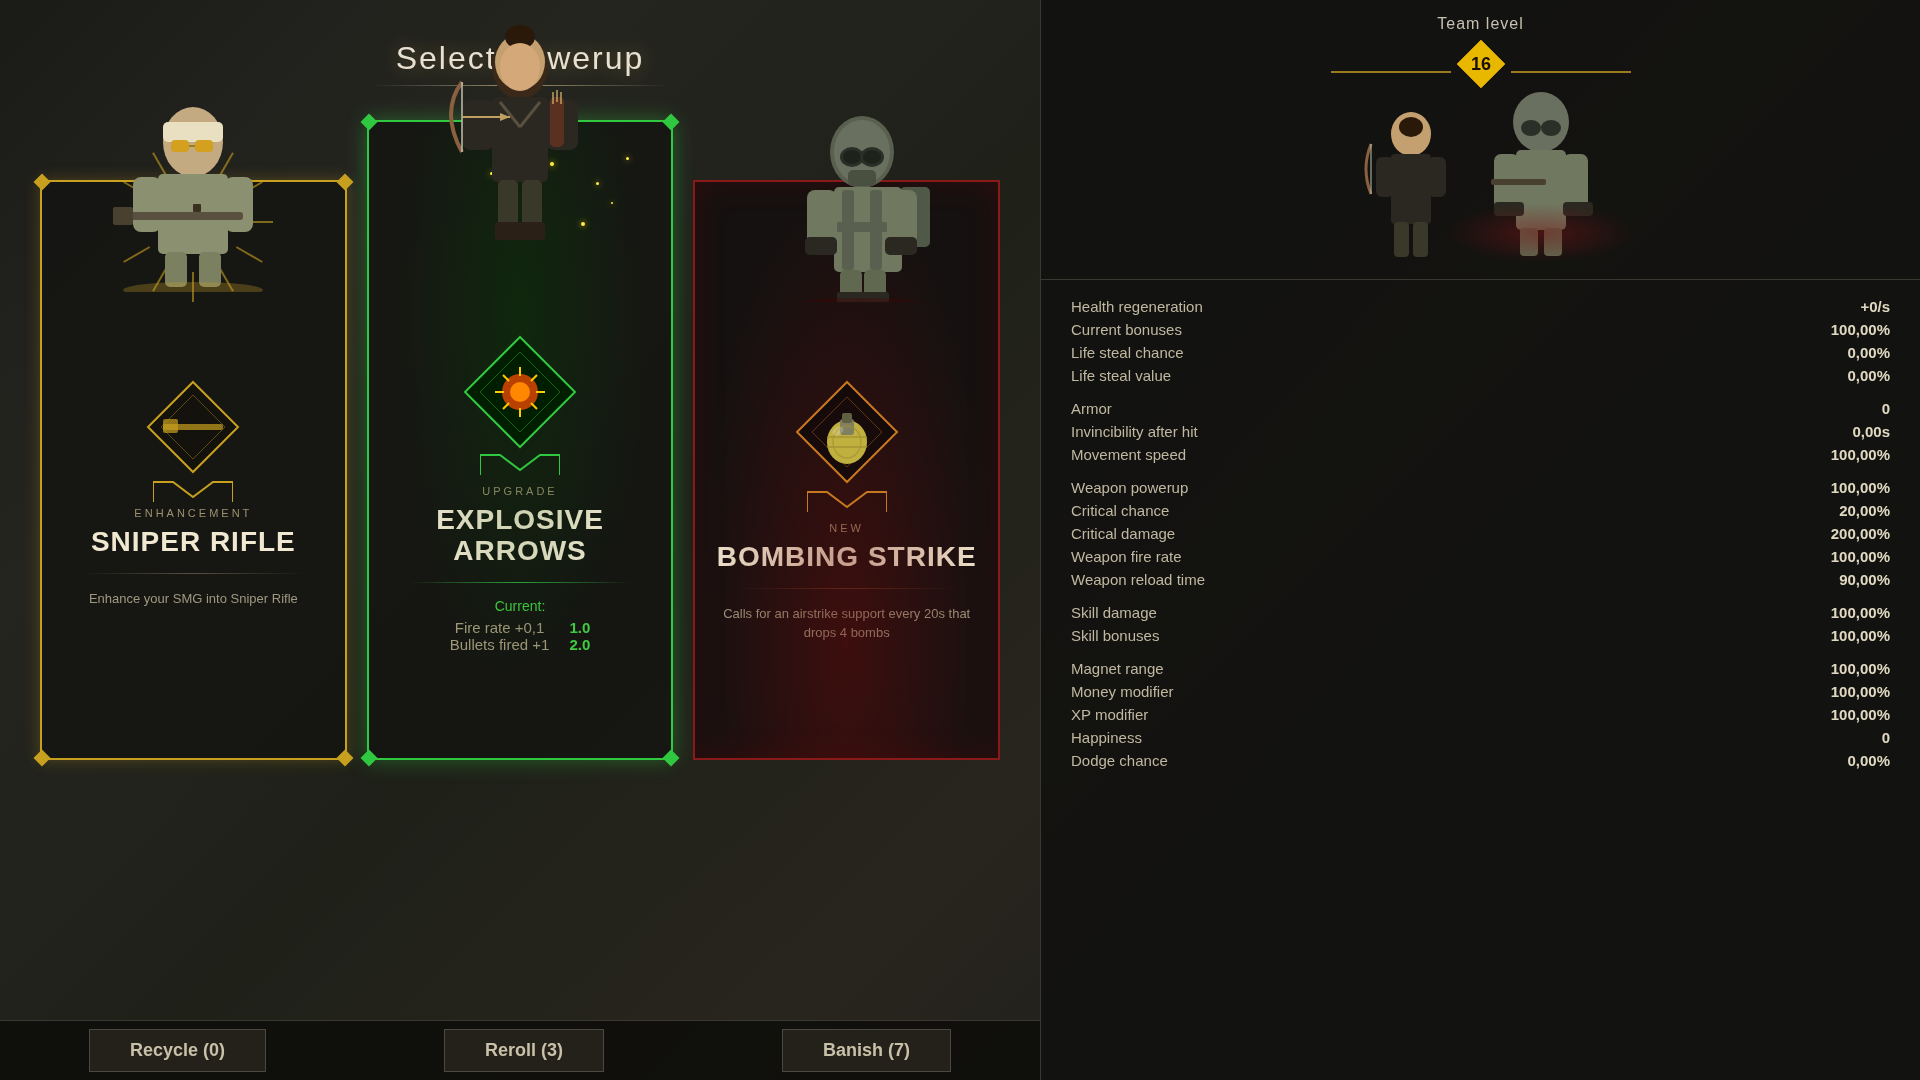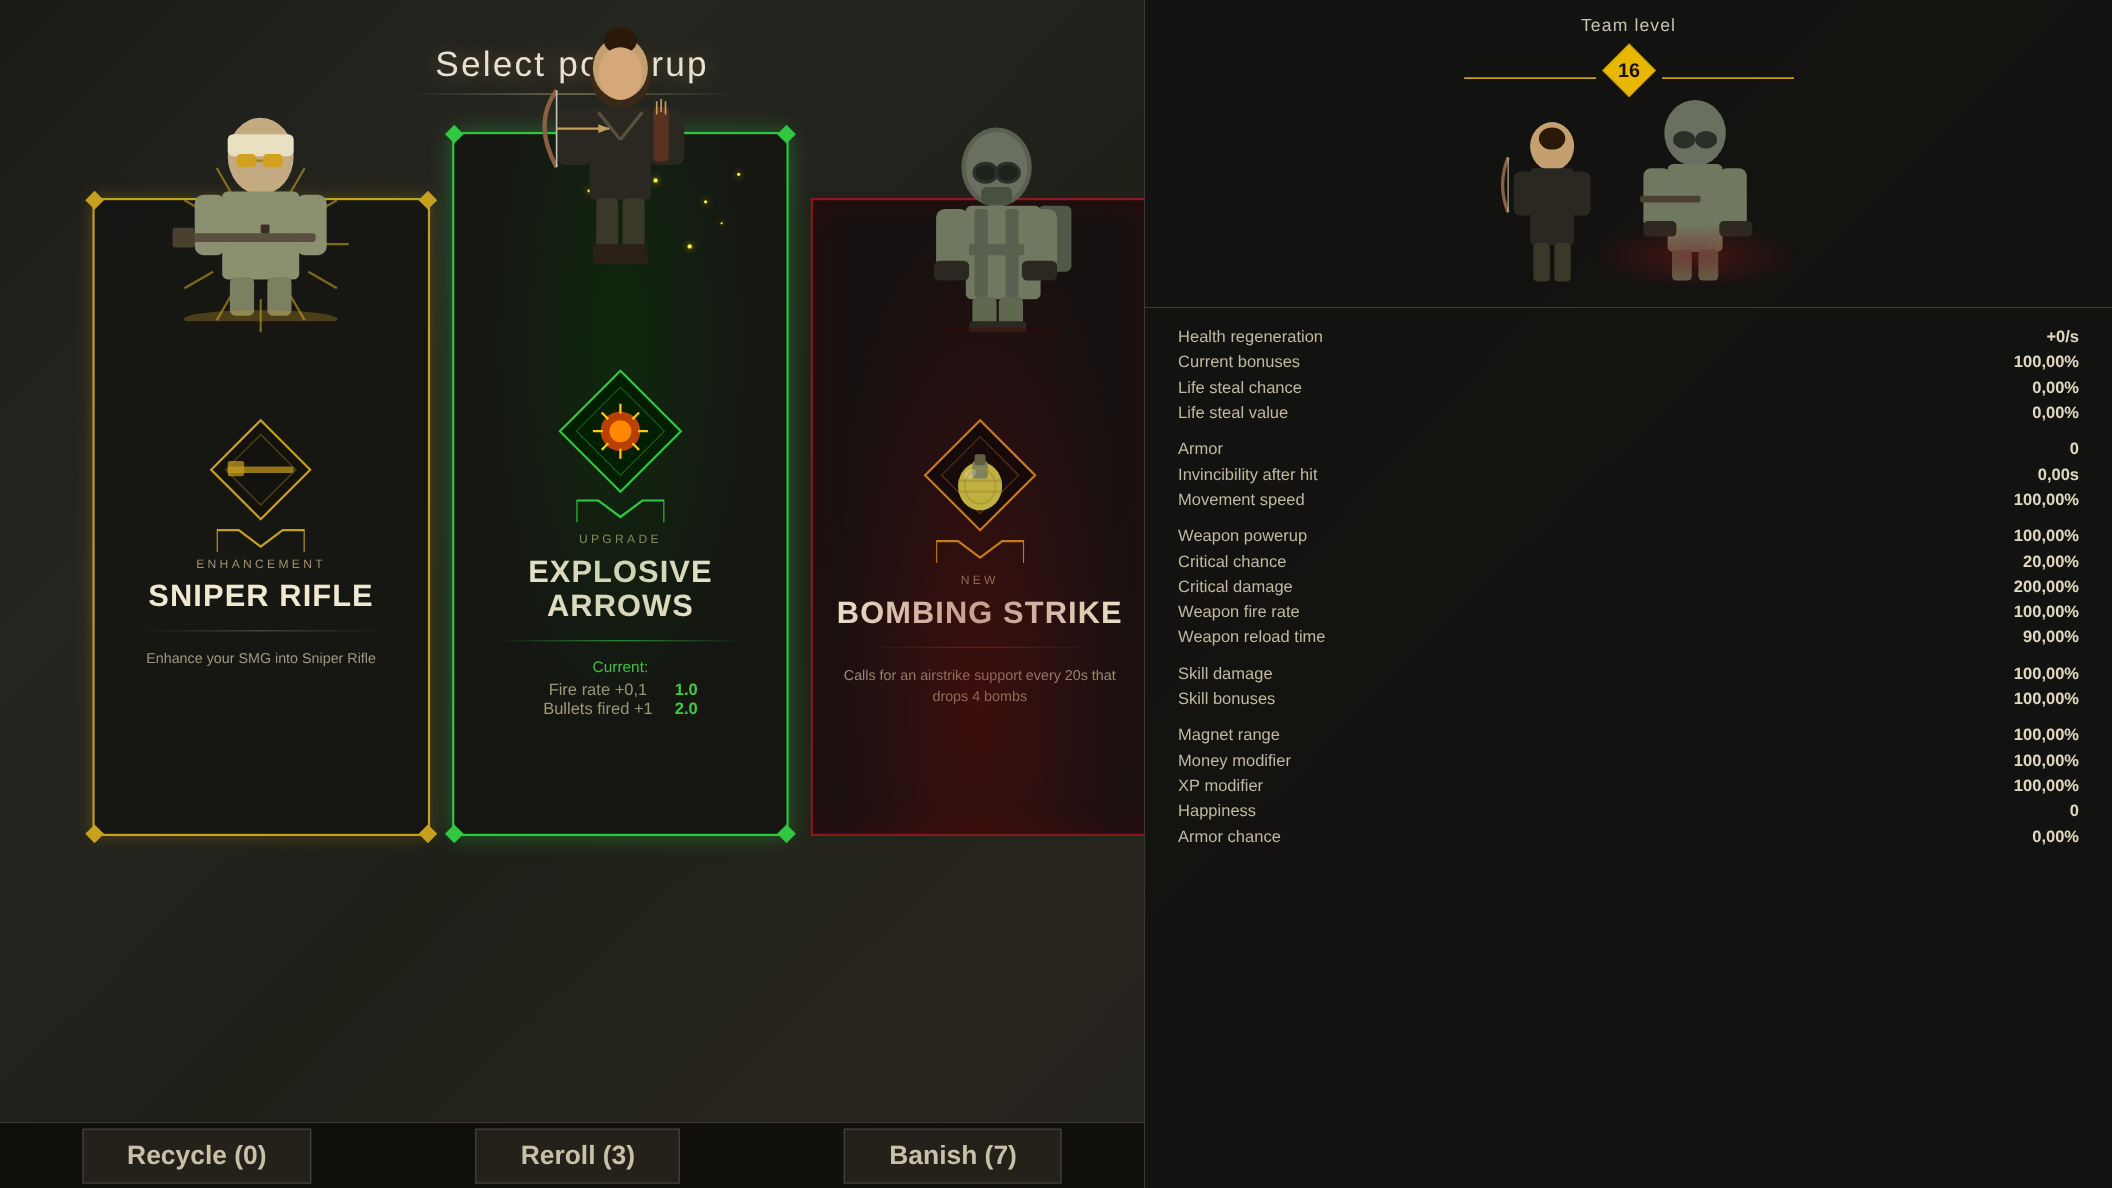--- a/index.html
+++ b/index.html
@@ -41,21 +41,21 @@
       height: 60px;
       background: rgba(15,15,12,0.95);
       border-top: 1px solid #3a3830;
       display: flex;
       align-items: center;
       justify-content: space-around;
     }
 
     .bottom-btn {
       color: #c8c0a8;
-      font-size: 24px;
+      font-size: 18px;
       font-weight: bold;
       cursor: pointer;
       padding: 10px 40px;
       background: rgba(40,38,30,0.8);
       border: 1px solid #4a4840;
     }
 
     
     .header {
       position: absolute;
@@ -84,21 +84,20 @@
     .cards-container {
       position: absolute;
       top: 120px;
       left: 40px;
       width: 960px;
       height: 660px;
       display: flex;
       gap: 20px;
       align-items: flex-start;
       padding-top: 60px;
-      margin-left: 44px;
     }
 
     
     .card {
       flex: 1;
       height: 580px;
       background: rgba(20,20,18,0.85);
       border: 2px solid #5a5040;
       position: relative;
       display: flex;
@@ -677,19 +676,19 @@
         </div>
         <div class="stat-row">
           <span class="stat-label">XP modifier</span>
           <span class="stat-value">100,00%</span>
         </div>
         <div class="stat-row">
           <span class="stat-label">Happiness</span>
           <span class="stat-value">0</span>
         </div>
         <div class="stat-row">
-          <span class="stat-label">Armor chance</span>
+          <span class="stat-label">Dodge chance</span>
           <span class="stat-value">0,00%</span>
         </div>
       </div>
   </div>
 
 </div>
 
 </body></html>

